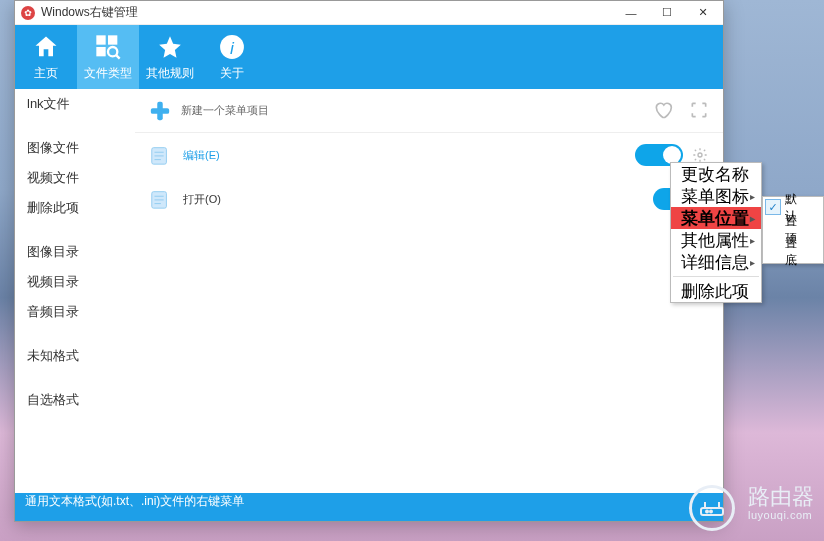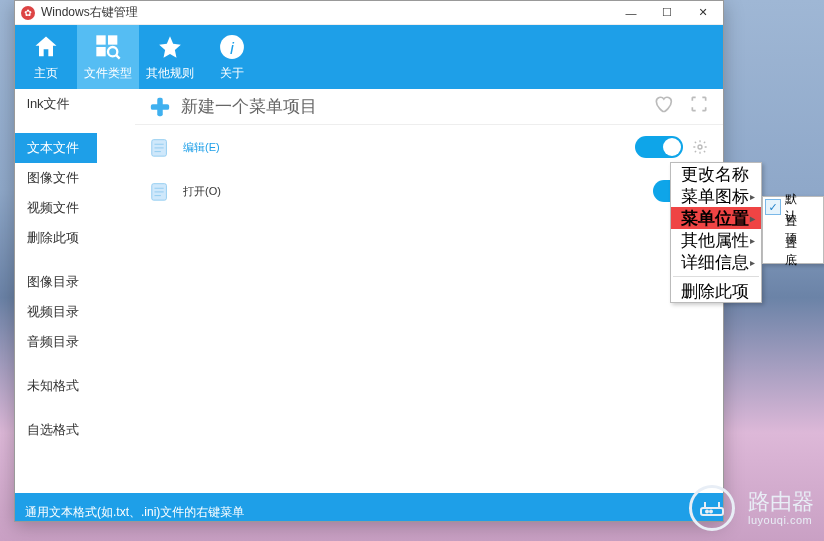--- a/index.html
+++ b/index.html
@@ -3,21 +3,21 @@
 <meta charset="utf-8">
 <style>
   * { box-sizing: border-box; margin: 0; padding: 0; font-family: "Microsoft YaHei", "Segoe UI", sans-serif; }
   body {
     width: 824px; height: 541px;
     background: linear-gradient(180deg, #9fb7d5 0%, #8fa8c9 35%, #6b83a7 55%, #ddb8d8 80%, #c9a0c4 100%);
     position: relative; overflow: hidden;
   }
   .logo-overlay {
     position: absolute; right: 10px; bottom: 10px;
-    display: flex; align-items: center; gap: 13px; color: #e8eef6;
+    display: flex; align-items: flex-start; gap: 13px; color: #e8eef6;
   }
   .logo-circle {
     width: 46px; height: 46px; border: 3px solid #e8eef6; border-radius: 50%;
     display:flex; align-items:center; justify-content:center;
   }
   .logo-text { display:flex; flex-direction:column; line-height:1.1;}
   .logo-text .cn{ font-size:22px; font-weight:500;}
   .logo-text .py{ font-size:11px; letter-spacing:0.5px;}
 
   .window {
@@ -46,41 +46,41 @@
   .toolbar .tbtn svg{ fill:#fff; }
 
   .body-area{ flex:1; display:flex; min-height:0;gap:38px;}
   .sidebar{ width:82px; background:#fff; display:flex; flex-direction:column; font-size:13px;}
   .sidebar .sitem{ padding:6px 0 6px 12px; color:#333; cursor:pointer;}
   .sidebar .sitem.active{ background:#1e9fe8; color:#fff;}
   .sidebar .gap{ height:14px;}
 
   .content{ flex:1; display:flex; flex-direction:column; min-width:0;}
   .newrow{
-    height:36px; border-bottom:1px solid #eee; display:flex; align-items:center;
-    padding:0 14px; font-size:17px; color:#666;
+    height:44px; border-bottom:1px solid #eee; display:flex; align-items:center;
+    padding:0 14px; font-size:11px; color:#666;
   }
   .newrow .plus{
     width:22px; height:22px; margin-right:10px;
     display:flex;align-items:center;justify-content:center;
   }
   .newrow .right-actions{ margin-left:auto; display:flex; gap:16px; color:#bbb;}
   .rowitem{
     height:44px; display:flex; align-items:center; padding:0 14px 0 14px;
   }
   .rowitem .ic{ width:22px;height:22px;margin-right:12px;display:flex;align-items:center;justify-content:center;}
   .rowitem .label{ font-size:11px; color:#333;}
   .rowitem.sel .label{ color:#1e9fe8;}
   .toggle{
     margin-left:auto; width:48px; height:22px; background:#0ea5e9; border-radius:11px;position:relative; margin-right:8px;
   }
   .toggle::after{ content:""; position:absolute; right:2px; top:2px; width:18px; height:18px; background:#fff; border-radius:50%;}
   .gearbtn{ width:18px;height:18px; color:#bbb; display:flex;align-items:center;justify-content:center;}
 
-  .statusbar{ height:28px; background:#1e9fe8; color:#fff; font-size:12px; display:flex; align-items:flex-end; padding:0 10px;}
+  .statusbar{ height:28px; background:#1e9fe8; color:#fff; font-size:12px; display:flex; align-items:flex-start; padding:0 10px;}
 
   .ctxmenu{
     position:absolute; background:#fff; border:1px solid #bbb; font-size:17px;
     box-shadow: 2px 2px 4px rgba(0,0,0,0.2); z-index:10;
   }
   .ctxmenu .mi{
     height:22px; display:flex; align-items:center; padding:0 20px 0 10px; white-space:nowrap;
     position:relative; cursor:default;
   }
   .ctxmenu .mi.hassub::after{
@@ -144,21 +144,20 @@
           </svg>
       </span>
       <span>关于</span>
     </div>
   </div>
 
   <div class="body-area">
     <div class="sidebar">
       <div class="sitem">lnk文件</div>
       <div class="gap"></div>
-      <div class="sitem active">文本文件</div>
       <div class="sitem">图像文件</div>
       <div class="sitem">视频文件</div>
       <div class="sitem">删除此项</div>
       <div class="gap"></div>
       <div class="sitem">图像目录</div>
       <div class="sitem">视频目录</div>
       <div class="sitem">音频目录</div>
       <div class="gap"></div>
       <div class="sitem">未知格式</div>
       <div class="gap"></div>

